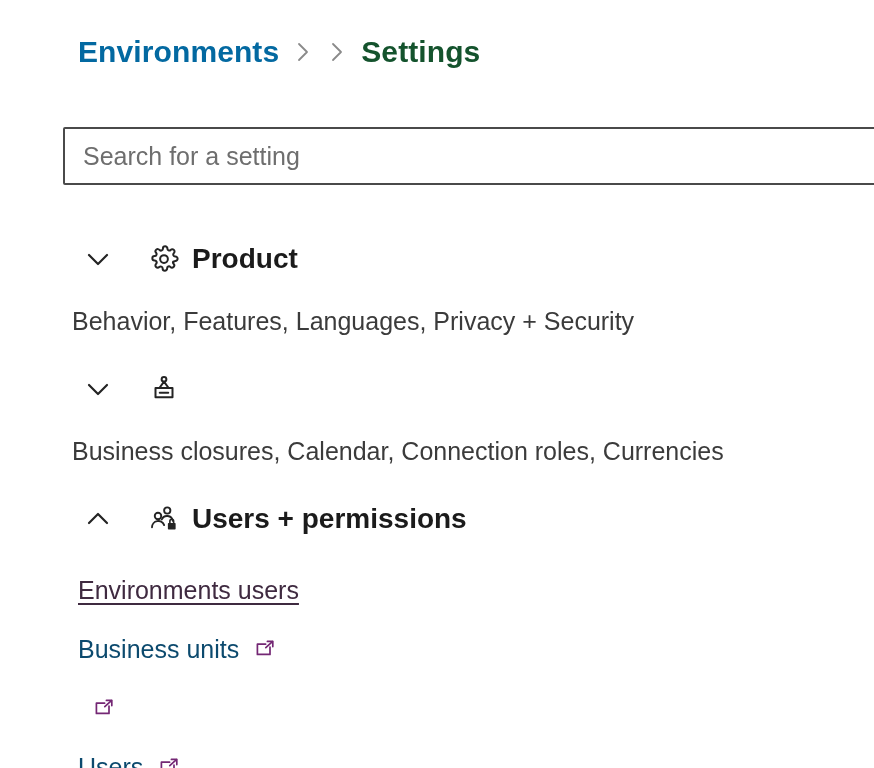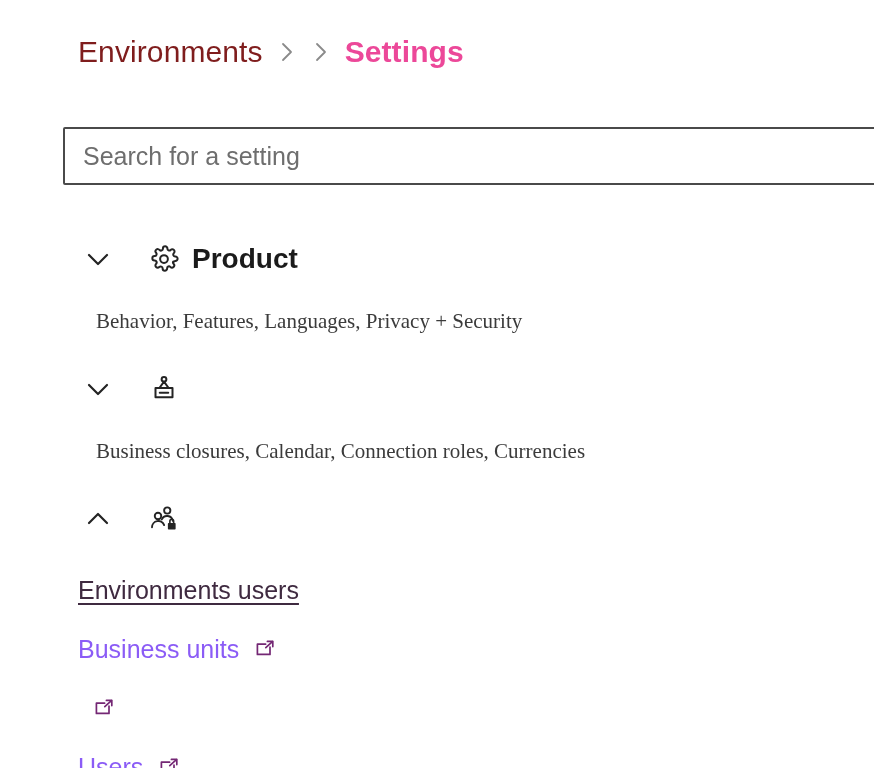--- a/index.html
+++ b/index.html
@@ -27,26 +27,27 @@
     left: 78px;
     top: 30px;
     display: flex;
     align-items: center;
     gap: 14px;
     height: 44px;
   }
   .crumb {
     font-size: 30px;
     line-height: 40px;
-    color: #7f1d1d;
+    color: #0369a1;
     letter-spacing: 0.1px;
     white-space: nowrap;
+    font-weight: bold;
   }
   .crumb.current {
-    color: #ec4899;
+    color: #14532d;
     font-weight: 700;
   }
   .crumb-sep {
     display: inline-flex;
     align-items: center;
     justify-content: center;
     width: 20px;
     height: 30px;
     color: #8a8a8a;
   }
@@ -120,47 +121,46 @@
   .group-title {
     margin-left: 8px;
     font-size: 28px;
     line-height: 34px;
     font-weight: 700;
     color: #1b1b1b;
     white-space: nowrap;
   }
 
   .group-desc {
-    padding-left: 96px;
-    font-size: 21px;
+    padding-left: 72px;
+    font-size: 25px;
     line-height: 34px;
     color: #3b3b3b;
     margin-top: 18px;
     margin-bottom: 24px;
     white-space: nowrap;
-    font-family: Liberation Serif, serif;
   }
 
   
   .links {
     padding-left: 78px;
     margin-top: 22px;
   }
   .link-row {
     display: flex;
     align-items: center;
     height: 44px;
     margin-bottom: 15px;
     width: max-content;
     cursor: pointer;
   }
   .link-text {
     font-size: 25px;
     line-height: 34px;
-    color: #8b5cf6;
+    color: #0c4a6e;
     white-space: nowrap;
   }
   .link-row.active .link-text {
     color: #3f2a40;
     text-decoration: underline;
     text-underline-offset: 4px;
     text-decoration-thickness: 2px;
   }
   .ext-icon {
     margin-left: 13px;
@@ -246,20 +246,21 @@
         <span class="group-icon">
           <svg width="30" height="30" viewBox="0 0 24 24" fill="none" stroke="currentColor" stroke-width="1.5" stroke-linecap="round" stroke-linejoin="round">
             <circle cx="14.6" cy="5.2" r="2.5"></circle>
             <path d="M10.2 12.4a4.6 4.6 0 0 1 8.8 1.1"></path>
             <circle cx="7.2" cy="9.6" r="2.6"></circle>
             <path d="M2.4 18.6a5 5 0 0 1 9.7-1.7"></path>
             <rect x="15.1" y="15.2" width="6.2" height="5.2" rx="0.6" fill="currentColor" stroke="none"></rect>
             <path d="M16.7 15.2v-1.5a1.5 1.5 0 0 1 3 0v1.5" stroke-width="1.3"></path>
           </svg>
         </span>
+        <span class="group-title">Users + permissions</span>
       </div>
 
       <div class="links">
         <div class="link-row active">
           <span class="link-text">Environments users</span>
         </div>
 
         <div class="link-row">
           <span class="link-text">Business units</span>
           <span class="ext-icon">

